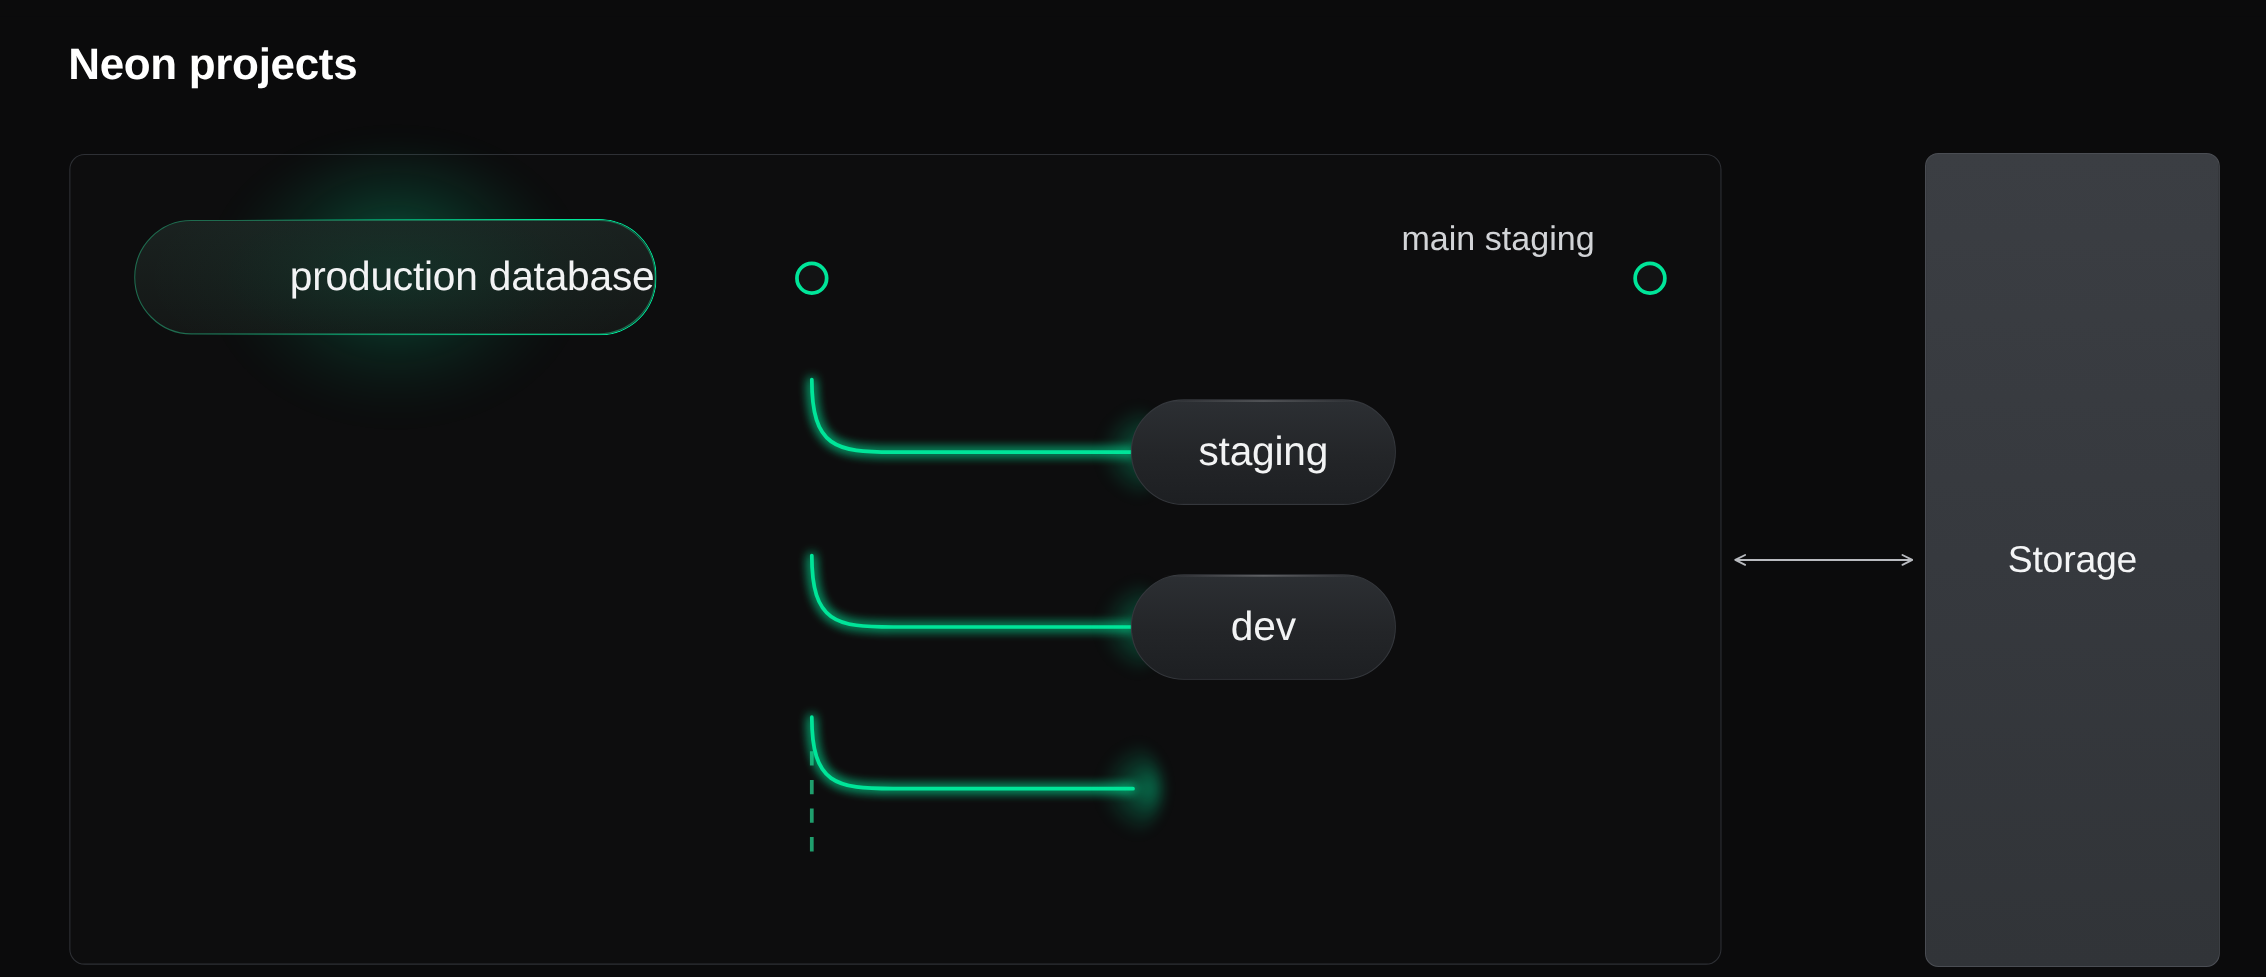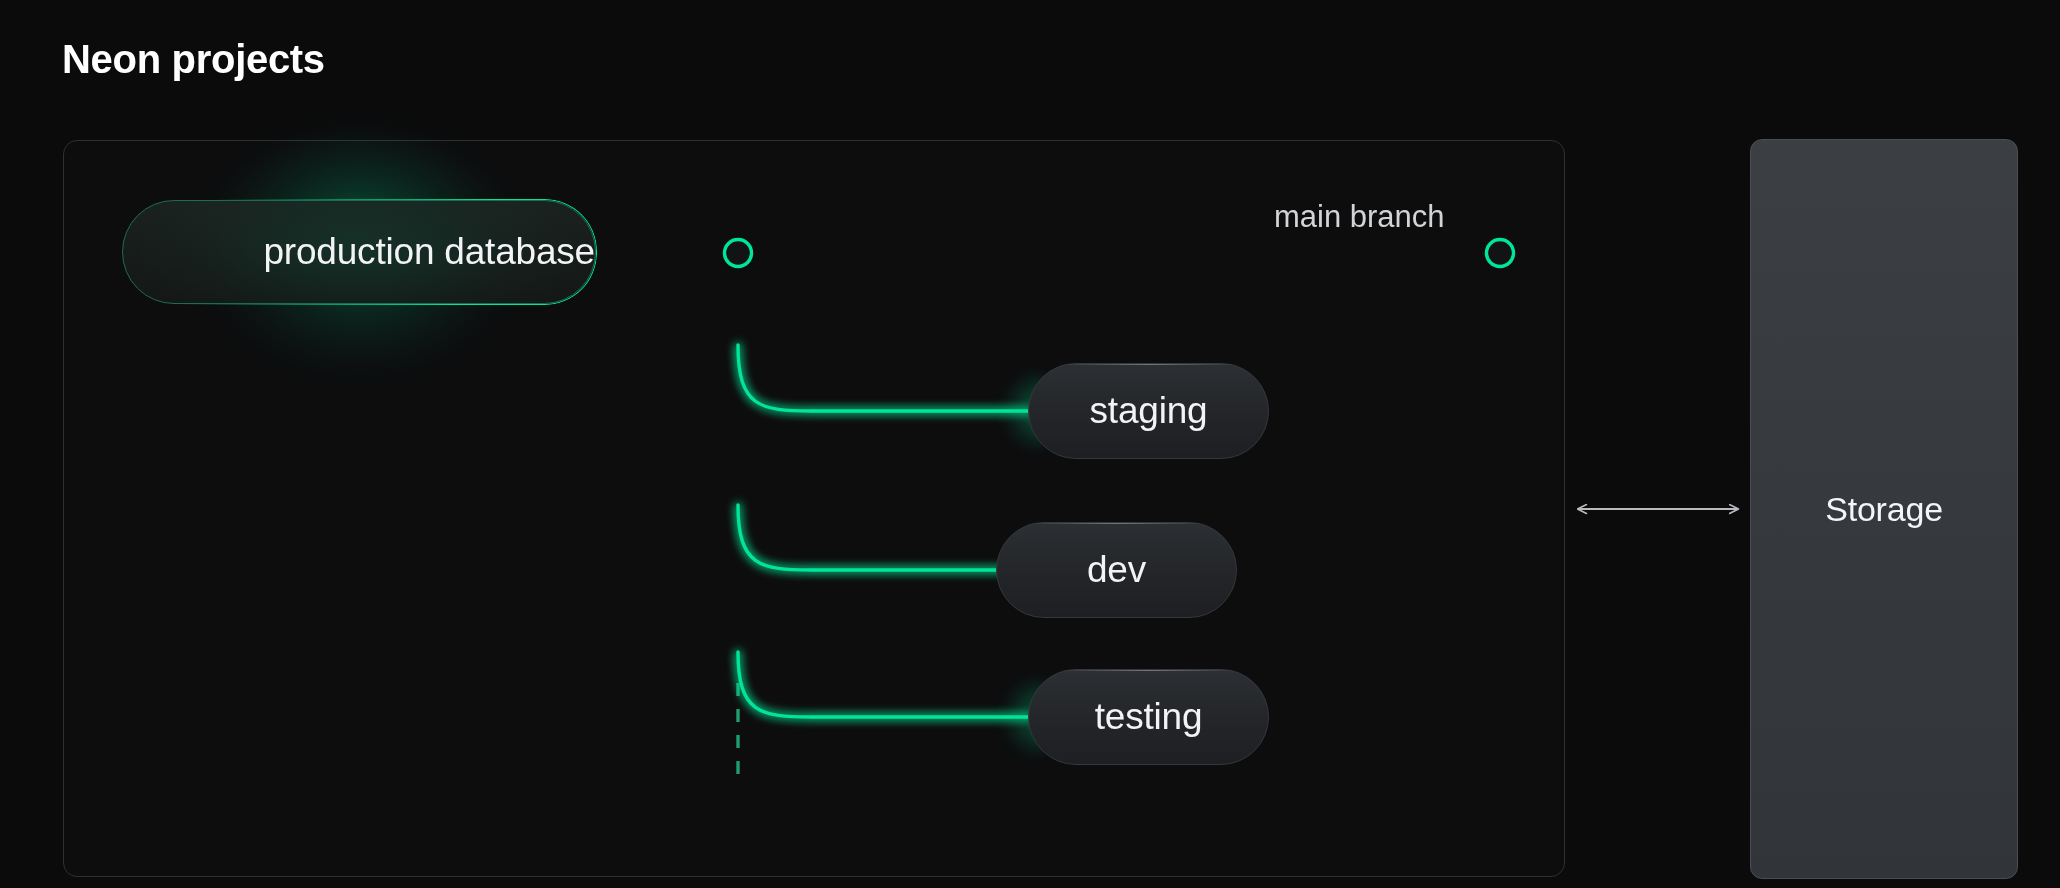--- a/index.html
+++ b/index.html
@@ -129,21 +129,21 @@
     background: linear-gradient(90deg, rgba(255,255,255,0) 0%, rgba(255,255,255,0.34) 50%, rgba(255,255,255,0) 100%);
     border-radius: 1px;
   }
   .branch-label {
     font-size: 37px;
     color: #f2f3f4;
     letter-spacing: -0.2px;
     white-space: nowrap;
   }
   #node-staging  { left: 1028px; top: 348px; }
-  #node-dev      { left: 996px; top: 507px; }
+  #node-dev      { left: 1028px; top: 507px; }
   #node-testing  { left: 1028px; top: 654px; }
 
   
   .edge-glow {
     position: absolute;
     width: 56px;
     height: 86px;
     border-radius: 50%;
     background: radial-gradient(ellipse at 80% 50%, rgba(0,229,153,0.45) 0%, rgba(0,229,153,0.16) 40%, rgba(0,229,153,0) 72%);
     filter: blur(6px);
@@ -271,24 +271,21 @@
   <div id="glow-testing" class="edge-glow"></div>
 
   <div id="node-staging" class="branch-node">
     <span class="branch-label">staging</span>
   </div>
 
   <div id="node-dev" class="branch-node">
     <span class="branch-label">dev</span>
   </div>
 
-  <div id="node-testing" class="branch-node">
-    <span class="branch-label">testing</span>
-  </div>
-
-  <div id="main-branch-label">main branch</div>
+
+  <div id="main-branch-label">main staging</div>
 
 
   <div id="storage-box">
     <span id="storage-label">Storage</span>
   </div>
 
 </div>
 
 </body></html>

